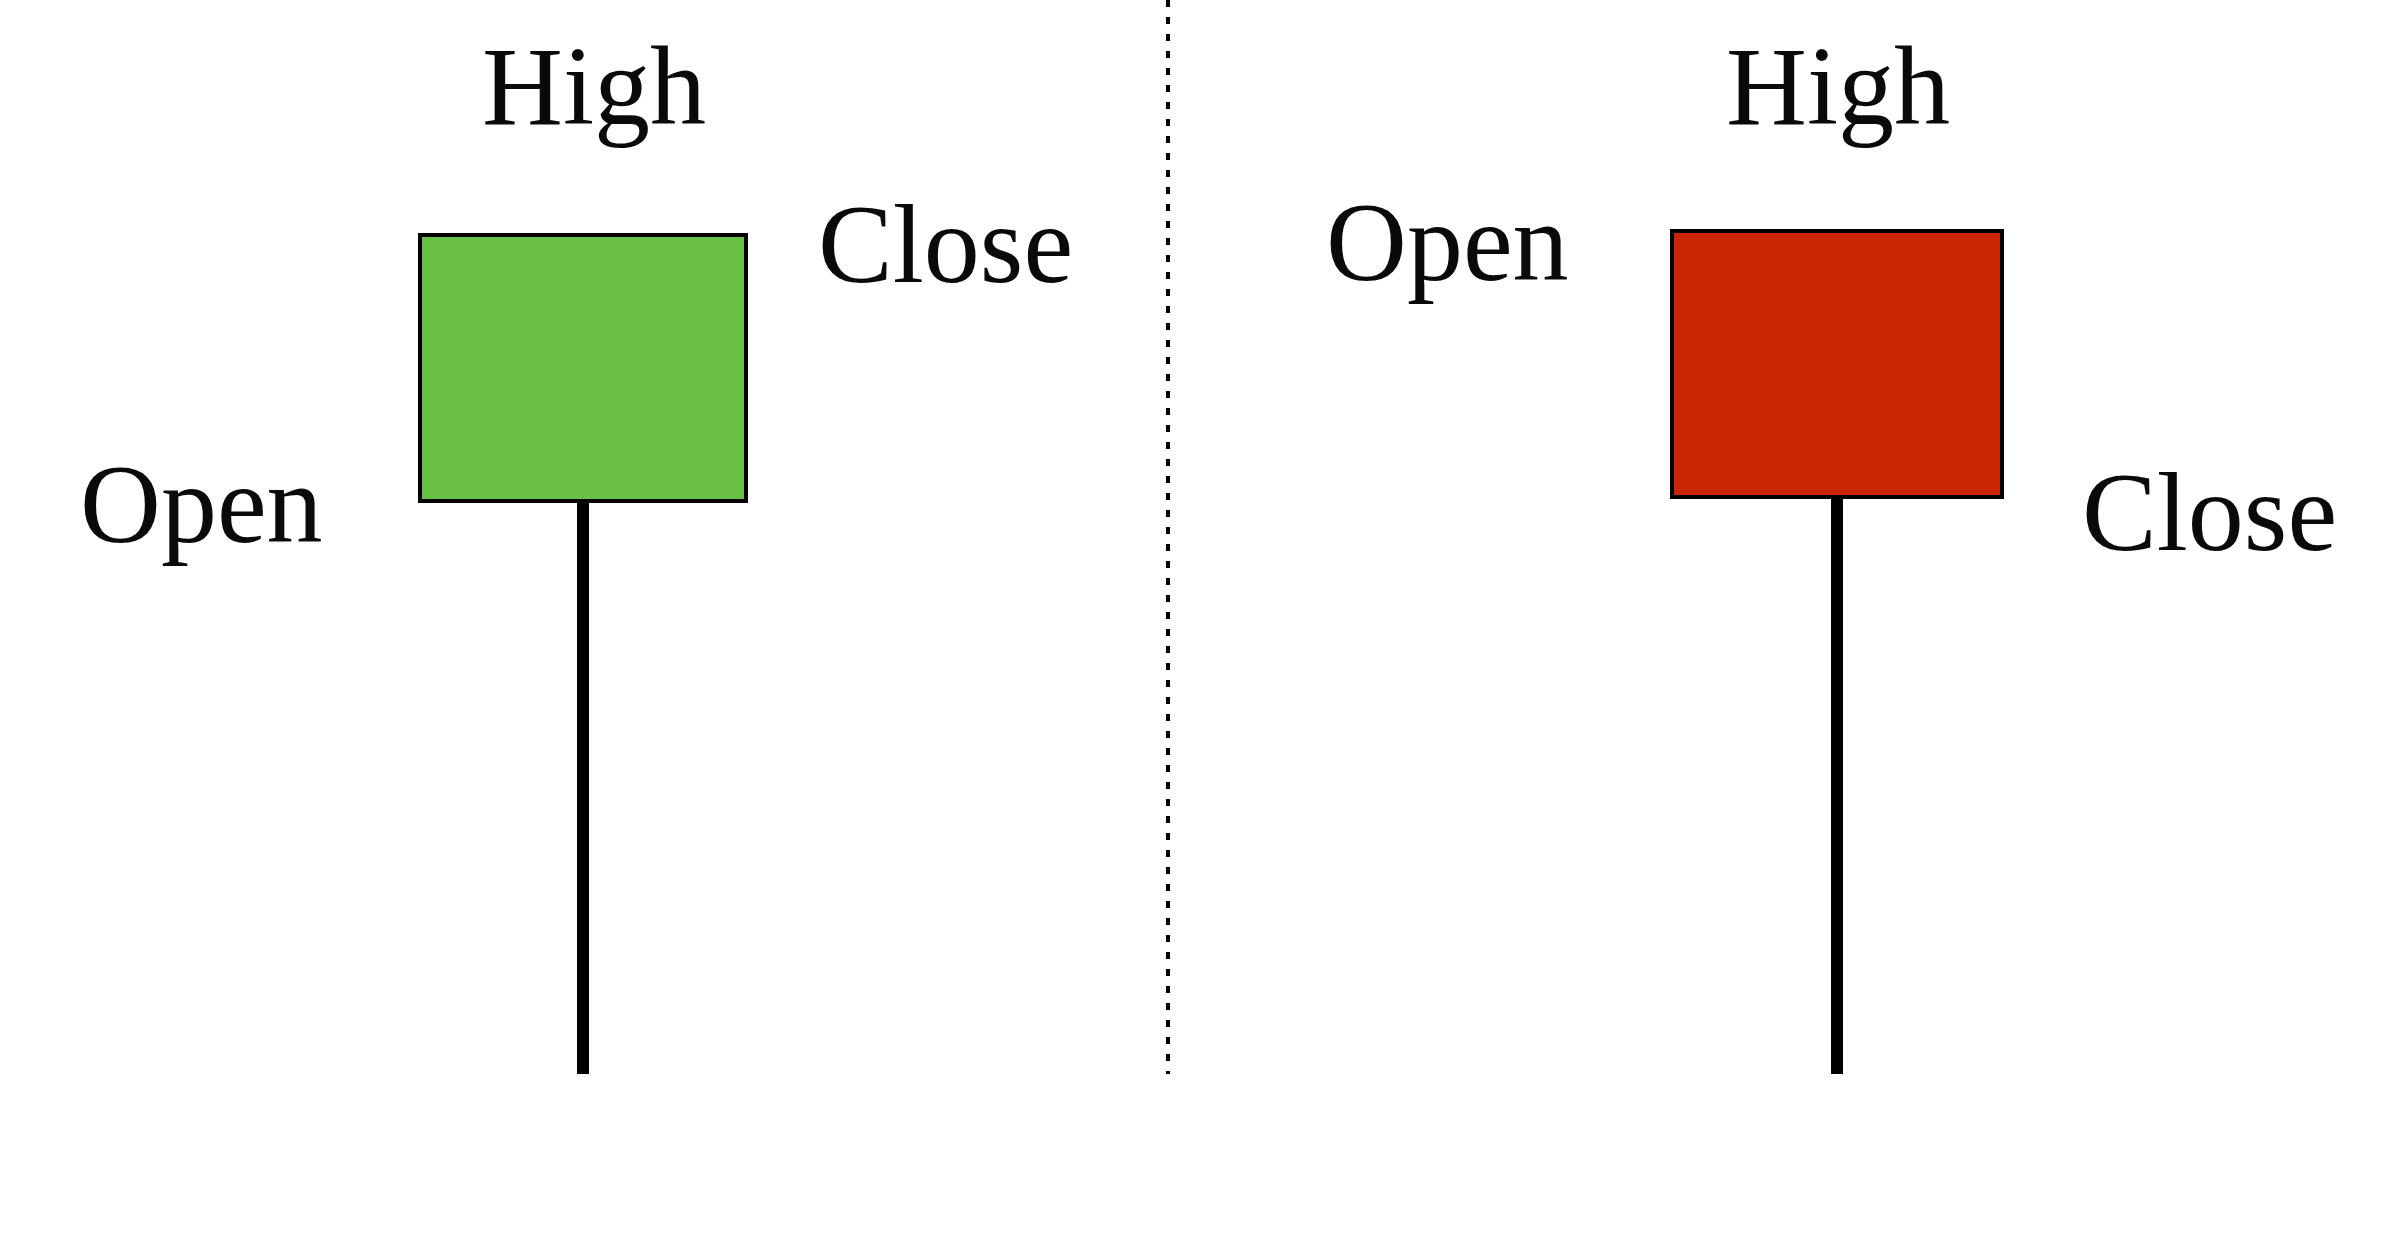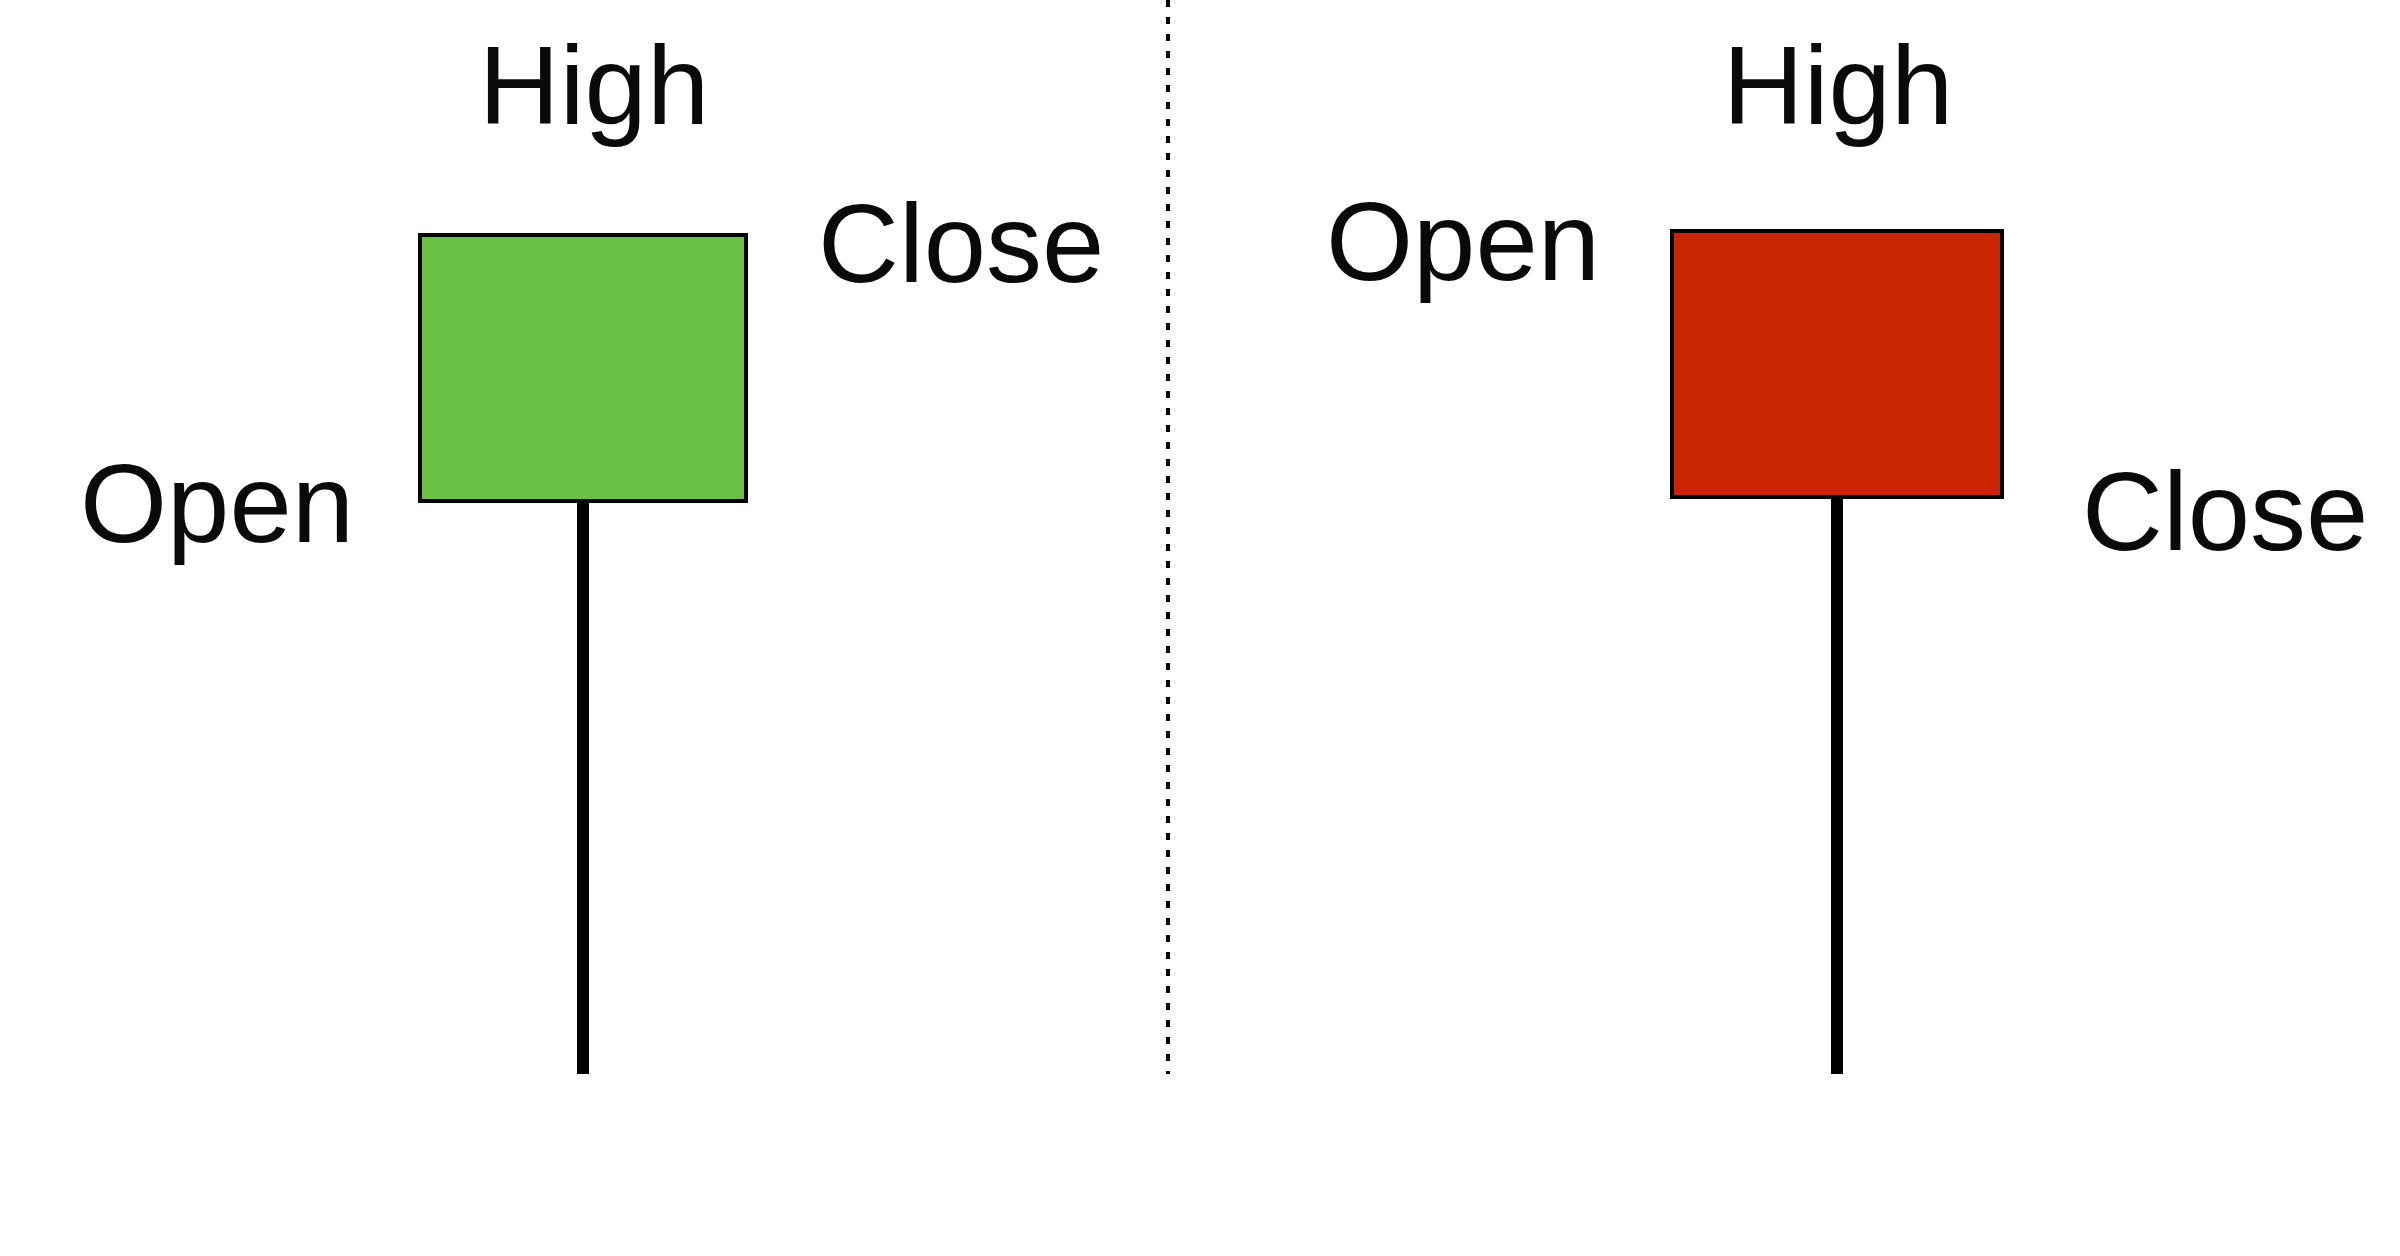--- a/index.html
+++ b/index.html
@@ -1,21 +1,21 @@
 <!DOCTYPE html>
 <html><head>
 <meta charset="utf-8">
 <style>
   html,body{margin:0;padding:0;background:#ffffff;}
   .stage{
     position:relative;
     width:2400px;height:1074px;
     background:#ffffff;
     overflow:hidden;
-    font-family:Liberation Sans, sans-serif;
+    font-family:Liberation Serif, serif;
     color:#0a0a0a;
   }
   .label{
     position:absolute;
     font-size:112px;
     line-height:1.15;
     font-weight:400;
     white-space:nowrap;
     color:#0a0a0a;
   }

